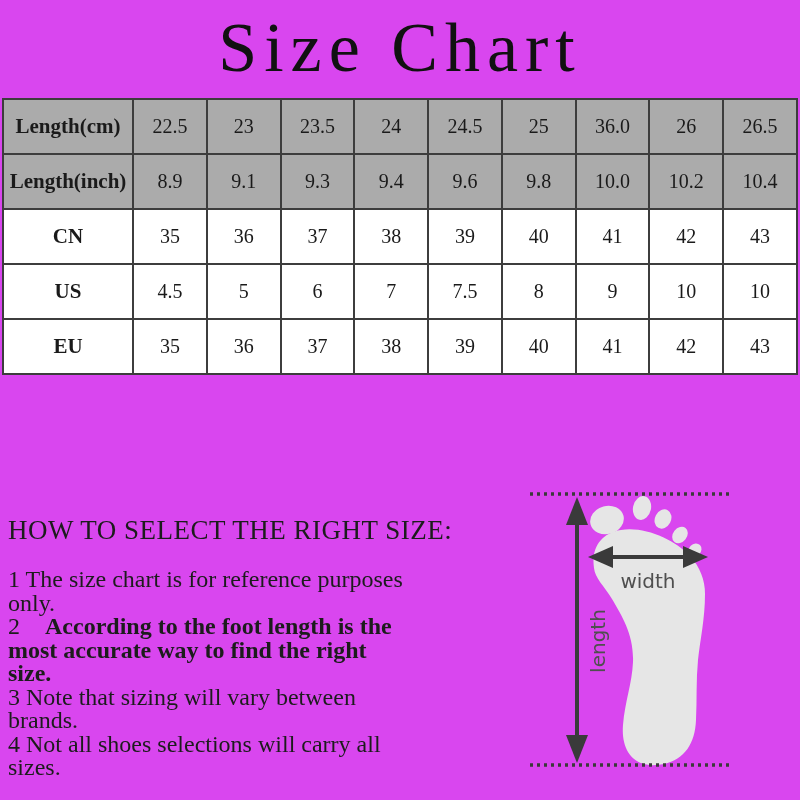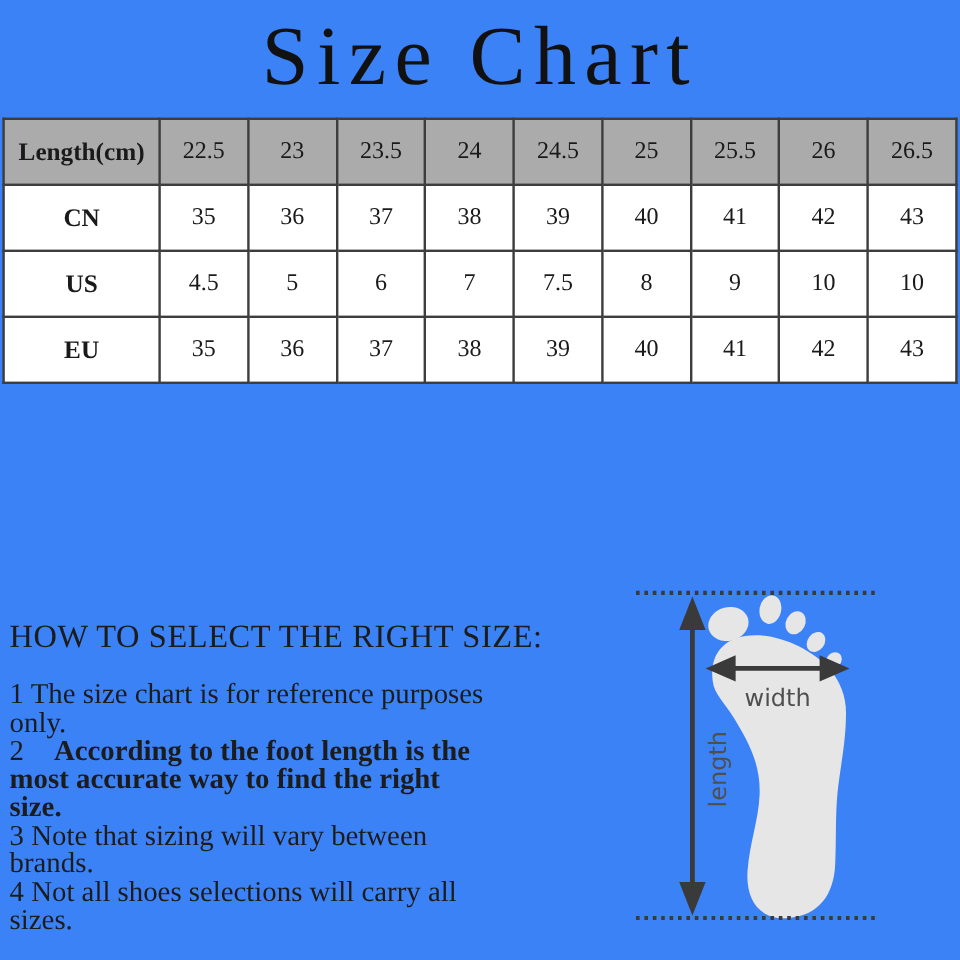--- a/index.html
+++ b/index.html
@@ -8,21 +8,21 @@
     --text:#1a1a1a;
     --foot:#e6e6e6;
     --arrow:#3a3a3a;
     --label-gray:#4f4f4f;
   }
   *{box-sizing:border-box;}
   html,body{margin:0;padding:0;background:#ffffff;}
   .page{
     position:relative;
     width:800px;height:800px;
-    background:#3b82f6;
+    background:#d946ef;
     overflow:hidden;
     font-family:"Liberation Serif", serif;
     color:var(--text);
   }
   
   h1.title{
     margin:12px 0 0 0;
     font-size:70px;
     line-height:72px;
     font-weight:normal;
@@ -104,23 +104,35 @@
   <table class="size-table">
     <tbody id="size-table-body">
         <tr class="hdr">
           <td class="lbl">Length(cm)</td>
           <td>22.5</td>
           <td>23</td>
           <td>23.5</td>
           <td>24</td>
           <td>24.5</td>
           <td>25</td>
-          <td>25.5</td>
+          <td>36.0</td>
           <td>26</td>
           <td>26.5</td>
+        </tr>
+        <tr class="hdr">
+          <td class="lbl">Length(inch)</td>
+          <td>8.9</td>
+          <td>9.1</td>
+          <td>9.3</td>
+          <td>9.4</td>
+          <td>9.6</td>
+          <td>9.8</td>
+          <td>10.0</td>
+          <td>10.2</td>
+          <td>10.4</td>
         </tr>
         <tr>
           <td class="lbl">CN</td>
           <td>35</td>
           <td>36</td>
           <td>37</td>
           <td>38</td>
           <td>39</td>
           <td>40</td>
           <td>41</td>

